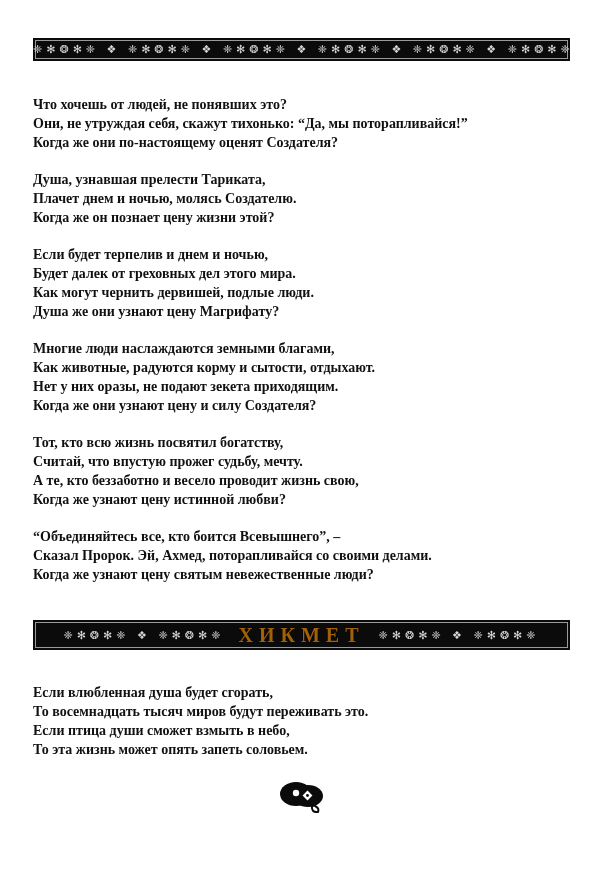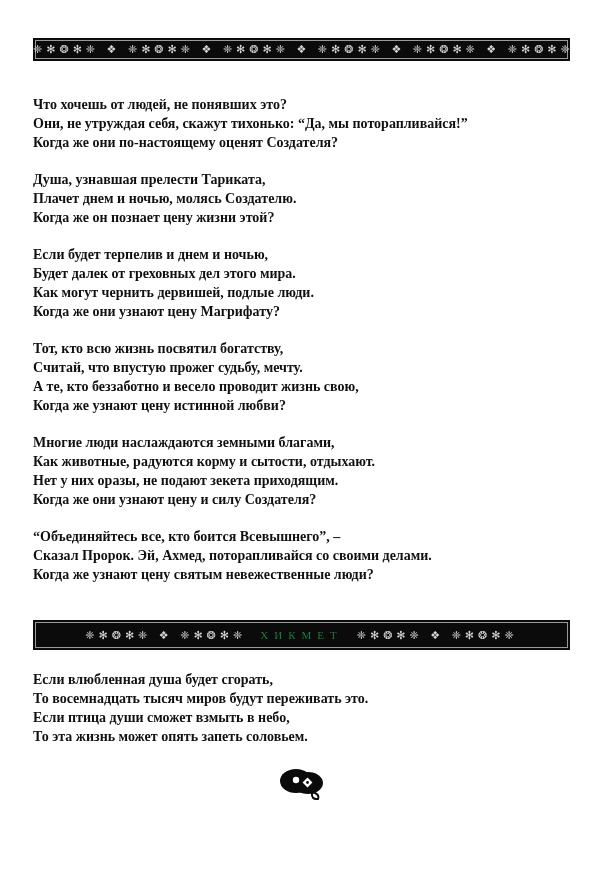--- a/index.html
+++ b/index.html
@@ -36,32 +36,32 @@
     font-size:11px;
   }
   .orn{
     color:#d8d8d8;
     letter-spacing:4px;
     font-family:"DejaVu Sans",sans-serif;
     overflow:hidden;
   }
   .banner-title{
     font-family:"Liberation Serif",serif;
-    font-weight:normal;
-    font-size:11px;
+    font-weight:bold;
+    font-size:20px;
     letter-spacing:6px;
-    color:#15803d;
+    color:#a16207;
     padding:0 14px;
     text-shadow:0 0 1px #000;
   }
   .poem{font-weight:bold;font-size:14px;line-height:19px;}
   .stanza{margin:0 0 18px 0;}
   .stanza:last-of-type{margin-bottom:0;}
   .line{white-space:nowrap;}
-  .stanza-after-banner{margin-top:20px;}
+  .stanza-after-banner{margin-top:33px;}
   .finial{
     margin-top:20px;
     display:flex;
     justify-content:center;
   }
 </style>
 </head>
 <body>
 
 <div class="page">
@@ -81,35 +81,35 @@
     <div class="stanza">
       <div class="line">Душа, узнавшая прелести Тариката,</div>
       <div class="line">Плачет днем и ночью, молясь Создателю.</div>
       <div class="line">Когда же он познает цену жизни этой?</div>
     </div>
 
     <div class="stanza">
       <div class="line">Если будет терпелив и днем и ночью,</div>
       <div class="line">Будет далек от греховных дел этого мира.</div>
       <div class="line">Как могут чернить дервишей, подлые люди.</div>
-      <div class="line">Когда же они узнают цену Магрифату?</div>
+      <div class="line">Душа же они узнают цену Магрифату?</div>
+    </div>
+
+    <div class="stanza">
+      <div class="line">Многие люди наслаждаются земными благами,</div>
+      <div class="line">Как животные, радуются корму и сытости, отдыхают.</div>
+      <div class="line">Нет у них оразы, не подают зекета приходящим.</div>
+      <div class="line">Когда же они узнают цену и силу Создателя?</div>
     </div>
 
     <div class="stanza">
       <div class="line">Тот, кто всю жизнь посвятил богатству,</div>
       <div class="line">Считай, что впустую прожег судьбу, мечту.</div>
       <div class="line">А те, кто беззаботно и весело проводит жизнь свою,</div>
       <div class="line">Когда же узнают цену истинной любви?</div>
-    </div>
-
-    <div class="stanza">
-      <div class="line">Многие люди наслаждаются земными благами,</div>
-      <div class="line">Как животные, радуются корму и сытости, отдыхают.</div>
-      <div class="line">Нет у них оразы, не подают зекета приходящим.</div>
-      <div class="line">Когда же они узнают цену и силу Создателя?</div>
     </div>
 
     <div class="stanza">
       <div class="line">“Объединяйтесь все, кто боится Всевышнего”, –</div>
       <div class="line">Сказал Пророк. Эй, Ахмед, поторапливайся со своими делами.</div>
       <div class="line">Когда же узнают цену святым невежественные люди?</div>
     </div>
   </div>
 
   <div class="banner banner-middle">

